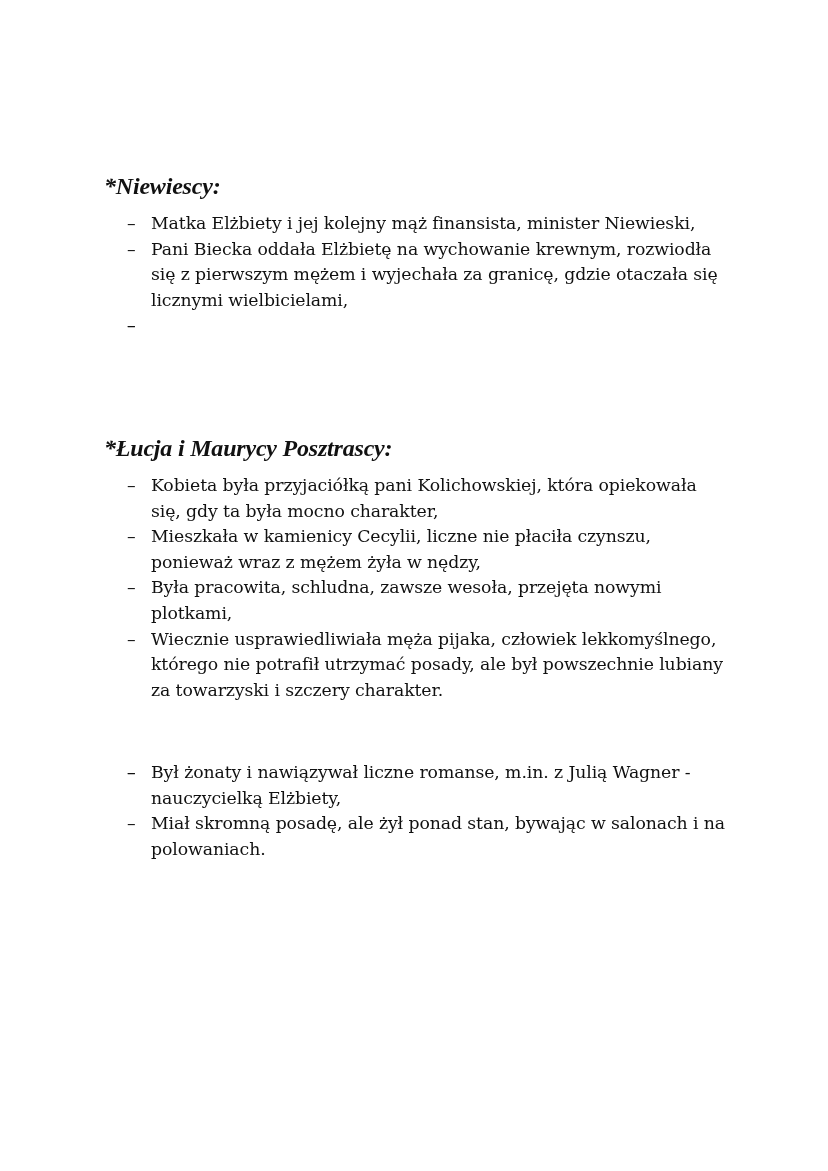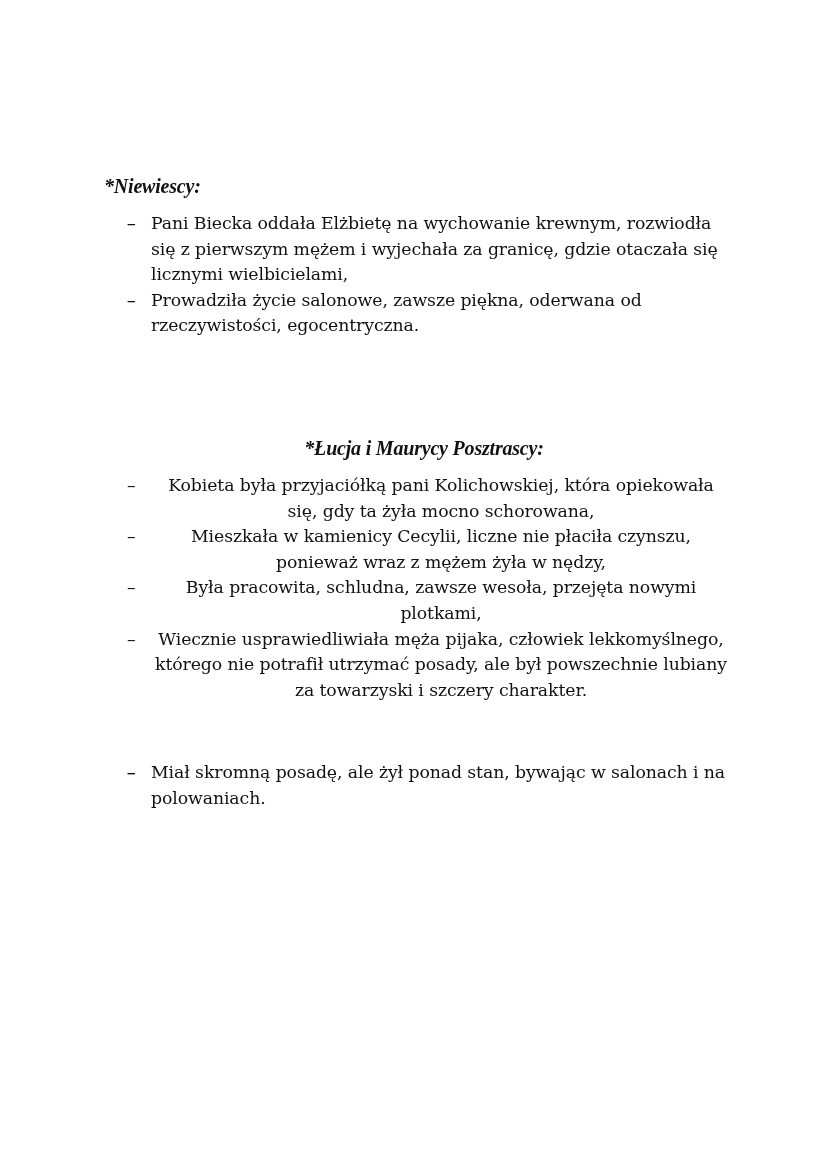--- a/index.html
+++ b/index.html
@@ -24,21 +24,21 @@
   }
   .section {
     position: absolute;
     left: 104px;
     width: 640px;
   }
   .heading {
     font-family: "Liberation Serif", "DejaVu Serif", serif;
     font-style: italic;
     font-weight: bold;
-    font-size: 20px;
+    font-size: 24px;
     line-height: 26px;
     margin: 0;
     letter-spacing: -0.2px;
   }
   .items {
     list-style: none;
     margin: 0;
     padding: 0;
     margin-top: 12px;
   }
@@ -49,49 +49,49 @@
     line-height: 25.6px;
     letter-spacing: -0.1px;
     width: 580px;
   }
   .dash {
     position: absolute;
     left: 23px;
     top: 0;
   }
   #sec-0 { top: 173px; }
-  #sec-1 { top: 435px; text-align: center; }
+  #sec-1 { top: 435px; }
   #sec-2 { top: 748px; }
 </style>
 </head>
 <body>
 
 <div class="page">
 
   <div class="section" id="sec-0">
     <h2 class="heading">*Niewiescy:</h2>
     <ul class="items">
-      <li class="item"><span class="dash">–</span></li>
+      <li class="item"><span class="dash">–</span><span>Matka Elżbiety i jej kolejny mąż finansista, minister Niewieski,</span></li>
       <li class="item"><span class="dash">–</span><span>Pani Biecka oddała Elżbietę na wychowanie krewnym, rozwiodła się z pierwszym mężem i wyjechała za granicę, gdzie otaczała się licznymi wielbicielami,</span></li>
       <li class="item"><span class="dash">–</span></li>
-      <li class="item"><span class="dash">–</span><span>Prowadziła życie salonowe, zawsze piękna, oderwana od rzeczywistości, egocentryczna.</span></li>
+      <li class="item"><span class="dash">–</span></li>
     </ul>
   </div>
 
   <div class="section" id="sec-1">
     <h2 class="heading">*Łucja i Maurycy Posztrascy:</h2>
     <ul class="items">
-      <li class="item"><span class="dash">–</span><span>Kobieta była przyjaciółką pani Kolichowskiej, która opiekowała się, gdy ta żyła mocno schorowana,</span></li>
+      <li class="item"><span class="dash">–</span><span>Kobieta była przyjaciółką pani Kolichowskiej, która opiekowała się, gdy ta była mocno charakter,</span></li>
       <li class="item"><span class="dash">–</span><span>Mieszkała w kamienicy Cecylii, liczne nie płaciła czynszu, ponieważ wraz z mężem żyła w nędzy,</span></li>
       <li class="item"><span class="dash">–</span><span>Była pracowita, schludna, zawsze wesoła, przejęta nowymi plotkami,</span></li>
       <li class="item"><span class="dash">–</span><span>Wiecznie usprawiedliwiała męża pijaka, człowiek lekkomyślnego, którego nie potrafił utrzymać posady, ale był powszechnie lubiany za towarzyski i szczery charakter.</span></li>
     </ul>
   </div>
 
   <div class="section" id="sec-2">
     <ul class="items">
       <li class="item"><span class="dash">–</span></li>
-      <li class="item"><span class="dash">–</span></li>
+      <li class="item"><span class="dash">–</span><span>Był żonaty i nawiązywał liczne romanse, m.in. z Julią Wagner - nauczycielką Elżbiety,</span></li>
       <li class="item"><span class="dash">–</span><span>Miał skromną posadę, ale żył ponad stan, bywając w salonach i na polowaniach.</span></li>
     </ul>
   </div>
 
 </div>
 
 </body></html>

